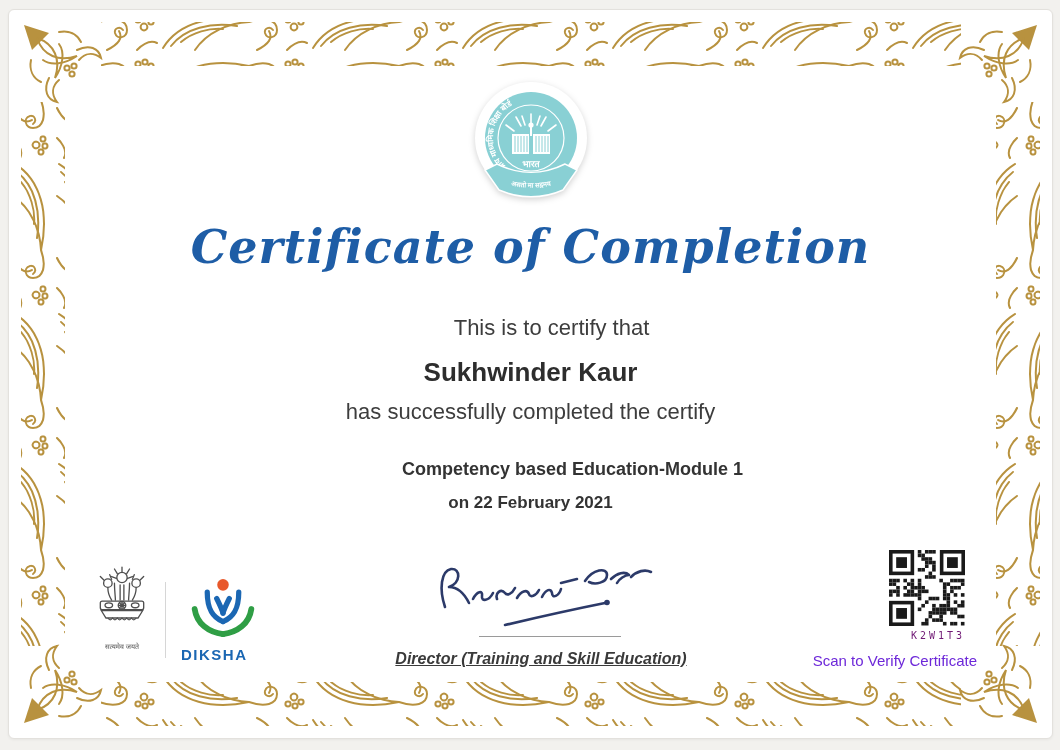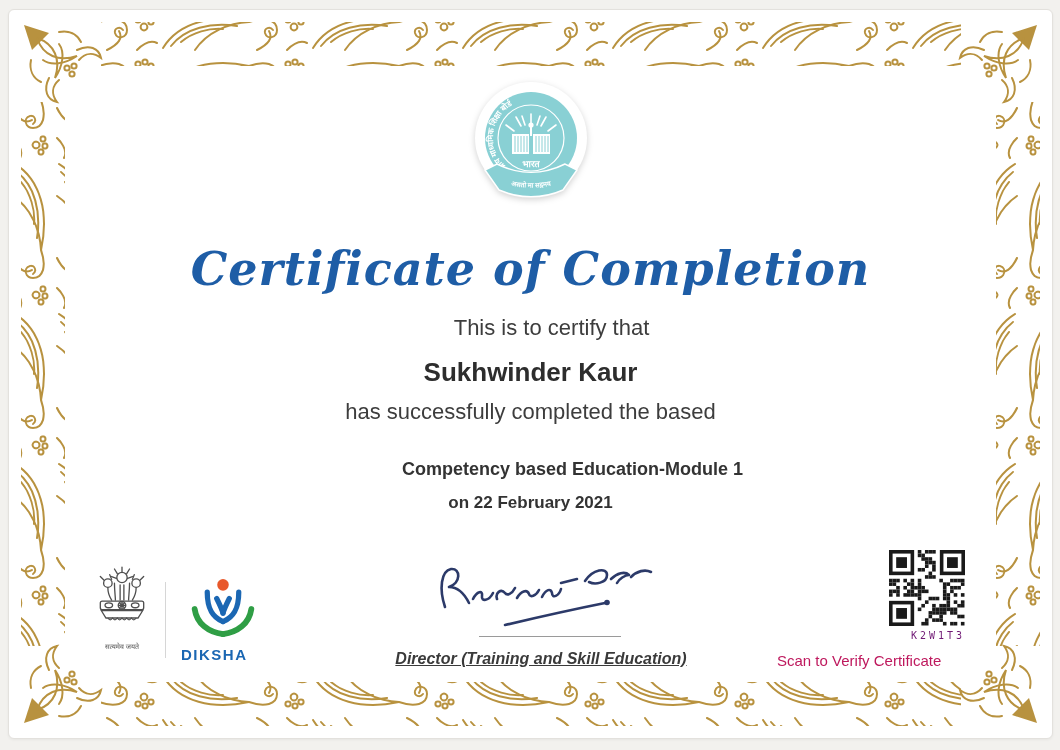--- a/index.html
+++ b/index.html
@@ -10,33 +10,33 @@
   .card{
     position:absolute;left:8px;top:9px;width:1043px;height:728px;
     background:#ffffff;border:1px solid #e3e1dd;border-radius:6px;
     box-shadow:0 1px 3px rgba(0,0,0,.05);
   }
   .border-svg{position:absolute;left:0;top:0;width:1043px;height:728px;pointer-events:none;}
   .abs{position:absolute;}
   .center-text{left:0;width:1043px;text-align:center;}
   .title{
     font-family:"DejaVu Serif", serif;font-style:italic;font-weight:bold;
-    font-size:46px;color:#1e5da6;letter-spacing:1px;margin-top:22px;
+    font-size:46px;color:#1e5da6;letter-spacing:1px;
   }
   .line1,.line2{font-size:22px;color:#3d3d3d;}
   .recipient{font-size:26px;font-weight:bold;color:#2d2d2d;}
   .course{font-size:18px;font-weight:bold;color:#333333;}
   .dateline{font-size:17px;font-weight:600;color:#333333;}
   .emblem-caption{font-size:7px;color:#4f4f4f;text-align:center;}
   .v-divider{width:1px;background:#d6d6d6;}
   .diksha-label{font-size:15px;font-weight:bold;color:#1b67b3;letter-spacing:1.5px;text-align:left;}
   .sig-rule{height:1px;background:#9a9a9a;}
   .designation{font-size:16px;font-weight:bold;font-style:italic;color:#3a3a3a;text-align:center;text-decoration:underline;}
   .qr-code-text{font-family:"DejaVu Sans Mono", monospace;font-size:10px;letter-spacing:3px;color:#701a75;text-align:right;}
-  .qr-caption{font-size:15px;color:#be185d;text-align:left;}
+  .qr-caption{font-size:15px;color:#6d28d9;text-align:right;}
 </style>
 </head>
 <body>
 
 <div class="card">
 
   <svg class="border-svg" viewBox="0 0 1043 728">
     <defs>
       <g id="motif" stroke="#b8923f" fill="none" stroke-width="2" stroke-linecap="round">
         <path d="M4,38 C20,12 54,4 90,12 C70,13 48,22 36,40"></path>
@@ -133,21 +133,21 @@
       <path d="M14,92 L28,112 C48,121 72,121 92,112 L106,92 L94,86 C72,97 48,97 26,86 Z" fill="#89d0d4" stroke="#ffffff" stroke-width="1.5"></path>
       <text font-size="6.6" fill="#ffffff" font-weight="bold">
         <textPath href="#ribbonArc" startOffset="50%" text-anchor="middle">असतो मा सद्गमय</textPath>
       </text>
     </svg>
   </div>
 
   <div class="abs center-text title" style="top:210px;">Certificate of Completion</div>
   <div class="abs center-text line1" style="top:305px;padding-left:21px;">This is to certify that</div>
   <div class="abs center-text recipient" style="top:347px;">Sukhwinder Kaur</div>
-  <div class="abs center-text line2" style="top:389px;">has successfully completed the based</div>
+  <div class="abs center-text line2" style="top:389px;">has successfully completed the certify</div>
   <div class="abs center-text course" style="top:449px;padding-left:42px;">Competency based Education-Module 1</div>
   <div class="abs center-text dateline" style="top:483px;">on 22 February 2021</div>
 
   <div class="abs" style="left:80px;top:556px;width:66px;">
     <svg viewBox="0 0 70 76" width="66" height="72">
       <g stroke="#4f4f4f" fill="none" stroke-width="1.4" stroke-linecap="round">
         <circle cx="35" cy="12" r="5.5"></circle>
         <path d="M30,8 L27,3 M35,6 L35,1 M40,8 L43,3 M29,13 L24,11 M41,13 L46,11"></path>
         <circle cx="20" cy="18" r="4.5"></circle>
           <circle cx="50" cy="18" r="4.5"></circle>

